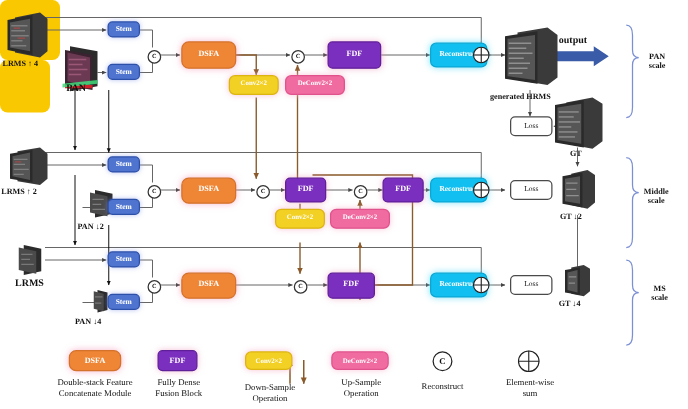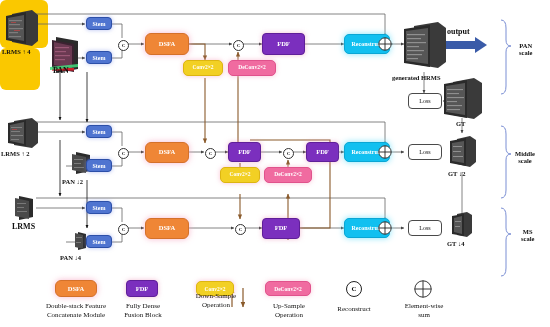--- a/index.html
+++ b/index.html
@@ -384,21 +384,21 @@
 
 <div class="legend-chip dsfa" style="left:55px;top:280px;width:42px;height:17px;">DSFA</div>
 <div class="legend-txt" style="left:20px;top:302px;width:112px;">Double-stack Feature
 Concatenate Module</div>
 
 <div class="legend-chip fdf" style="left:126px;top:280px;width:32px;height:17px;">FDF</div>
 <div class="legend-txt" style="left:106px;top:302px;width:74px;">Fully Dense
 Fusion Block</div>
 
 <div class="legend-chip conv" style="left:196px;top:281px;width:38px;height:15px;">Conv2×2</div>
-<div class="legend-txt" style="left:180px;top:292px;width:72px;">Down-Sample
+<div class="legend-txt" style="left:180px;top:306px;width:72px;">Down-Sample
 Operation</div>
 
 <div class="legend-chip deconv" style="left:265px;top:281px;width:46px;height:15px;">DeConv2×2</div>
 <div class="legend-txt" style="left:258px;top:302px;width:62px;">Up-Sample
 Operation</div>
 
 
 <div class="legend-chip" style="left:346px;top:281px;width:16px;height:16px;border:1px solid #222;border-radius:50%;
             background:#fff;font-size:7px;font-weight:bold;">C</div>
 <div class="legend-txt" style="left:322px;top:305px;width:64px;"></div>

